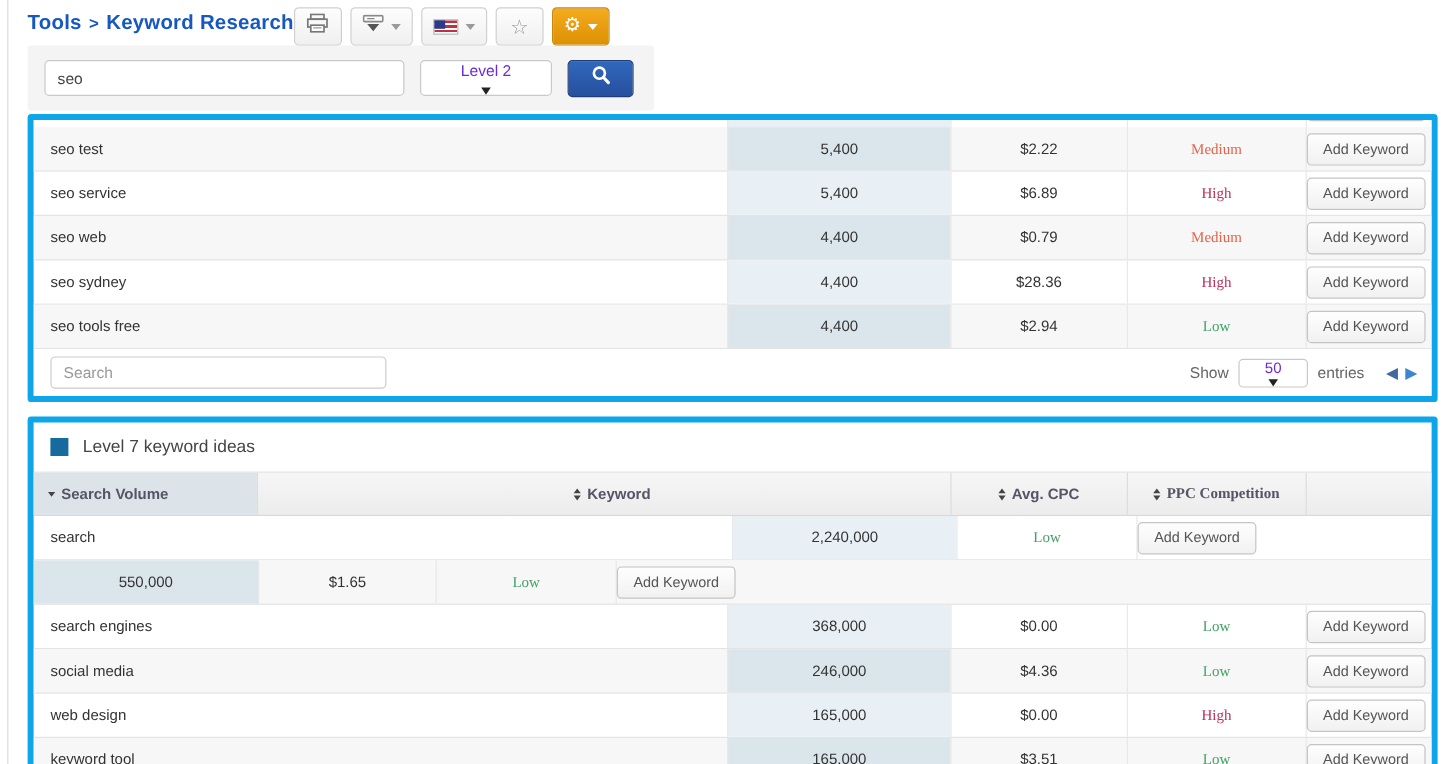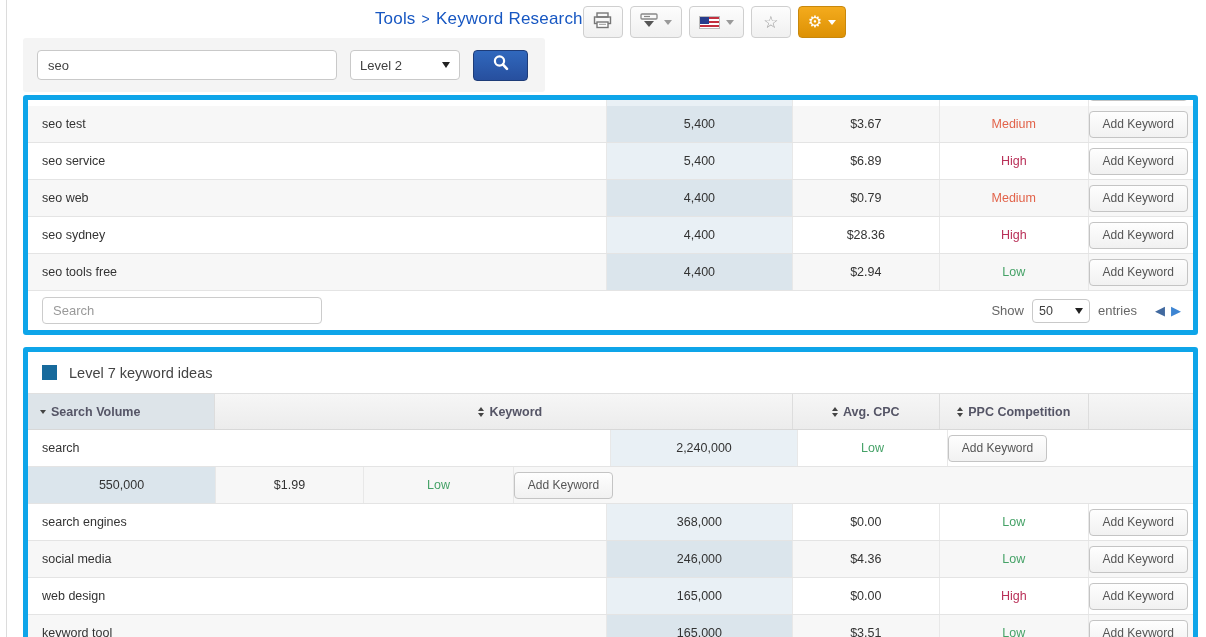--- a/index.html
+++ b/index.html
@@ -2,58 +2,58 @@
 <html><head>
 <meta charset="utf-8">
 <style>
   * { margin:0; padding:0; box-sizing:border-box; }
   html,body { width:1206px; height:637px; overflow:hidden; background:#fff;
     font-family:"Liberation Sans","DejaVu Sans",sans-serif; }
   .page-edge { position:absolute; left:6px; top:0; width:1px; height:637px; background:#dcdcdc; }
   .content { position:absolute; left:23px; top:0; width:1175px; }
 
   
-  .topbar { display:flex; justify-content:center; align-items:flex-start; padding-top:6px; height:36px; }
+  .topbar { display:flex; justify-content:flex-start; align-items:flex-start; padding-top:6px; height:36px;font-weight:bold; }
   .breadcrumb { font-size:17px; color:#1757c2; padding-top:3px; letter-spacing:.2px; }
   .breadcrumb .sep { margin:0 6px; font-size:14px; }
   .toolbar { display:flex; gap:7px; }
   .tbtn { height:32px; min-width:40px; padding:0 9px; display:flex; align-items:center; justify-content:center; gap:6px;
     background:linear-gradient(#fdfdfd,#f0f0f0); border:1px solid #cfcfcf; border-radius:4px; cursor:pointer; }
   .tbtn.orange { background:linear-gradient(#f4ab1d,#dd9104); border-color:#c8880d; }
   .caret-sm { width:0; height:0; border-left:4px solid transparent; border-right:4px solid transparent; border-top:5px solid #9a9a9a; }
   .tbtn.orange .caret-sm { border-top-color:#fff; }
   .star-glyph { font-size:17px; color:#9a9a9a; line-height:1; }
   .gear-glyph { font-size:16px; color:#fff; line-height:1; }
   .flag { width:21px; height:13px; position:relative; border:1px solid #bbb;
     background:repeating-linear-gradient(#c22f3e 0 2px,#fff 2px 4px); }
   .flag::after { content:""; position:absolute; left:0; top:0; width:9px; height:7px; background:#273c8c; }
 
   
   .search-panel { margin-top:2px; width:522px; height:54px; background:#f4f4f4; border-radius:3px;
     display:flex; align-items:center; padding-left:14px; gap:13px; }
   .kw-input { width:300px; height:30px; border:1px solid #c9c9c9; border-radius:4px; padding:0 10px;
     font-size:13px; color:#444; background:#fff; font-family:inherit; }
   .fake-select { background:#fff; border:1px solid #c9c9c9; border-radius:4px; height:30px;
-    display:flex; align-items:center; justify-content:space-between; padding:0 9px; font-size:13px; color:#404040; cursor:pointer; }
+    display:flex; align-items:center; justify-content:space-between; padding:0 9px; font-size:13px; color:#6d28d9; cursor:pointer;flex-direction:column; }
   .level-select { width:110px; }
   .sel-caret { width:0; height:0; border-left:4px solid transparent; border-right:4px solid transparent; border-top:6px solid #222; }
   .search-btn { width:55px; height:31px; background:linear-gradient(#3068bd,#274f9e); border:1px solid #1e3c78;
     border-radius:4px; display:flex; align-items:center; justify-content:center; cursor:pointer; }
 
   
   .panel { border:5px solid #0ea5e9; border-radius:3px; background:#fff; overflow:hidden; }
   .panel1 { margin-top:3px; }
   .panel2 { margin-top:12px; }
   .trow { display:flex; border-bottom:1px solid #e4e4e4; height:37px; align-items:stretch; }
   .cell { display:flex; align-items:center; font-size:12.5px; color:#333; border-left:1px solid #e8e8e8; }
   .cell:first-child { border-left:none; }
   .c-kw  { width:582px; padding-left:14px; }
   .c-vol { width:187px; justify-content:center; }
   .c-cpc { width:148px; justify-content:center; }
-  .c-comp{ width:150px; justify-content:center; }
+  .c-comp{ width:150px; justify-content:center;font-family:Liberation Serif, serif; }
   .c-act { width:106px; justify-content:flex-start; }
   .stripe-odd .trow:nth-child(odd)  { background:#f7f7f7; }
   .stripe-odd .trow:nth-child(odd) .c-vol { background:#dbe5ec; }
   .stripe-odd .trow:nth-child(even) .c-vol { background:#e9f0f5; }
   .stripe-even .trow:nth-child(even) { background:#f7f7f7; }
   .stripe-even .trow:nth-child(even) .c-vol { background:#dbe5ec; }
   .stripe-even .trow:nth-child(odd) .c-vol { background:#e9f0f5; }
   .cutwrap { height:6px; overflow:hidden; }
   .cutwrap .trow { margin-top:-31px; background:#fff; border-bottom:none; }
   .cutwrap .c-vol { background:#e9f0f5; }
@@ -161,21 +161,21 @@
           <div class="cell c-comp"></div>
         <div class="cell c-act">
             <button class="add-btn"></button>
           </div>
       </div>
     </div>
     <div class="stripe-odd" id="results-rows">
         <div class="trow">
           <div class="cell c-kw">seo test</div>
           <div class="cell c-vol">5,400</div>
-          <div class="cell c-cpc">$3.67</div>
+          <div class="cell c-cpc">$2.22</div>
           <div class="cell c-comp comp-medium">Medium</div>
           <div class="cell c-act">
             <button class="add-btn">Add Keyword</button>
           </div>
         </div>
         <div class="trow">
           <div class="cell c-kw">seo service</div>
           <div class="cell c-vol">5,400</div>
           <div class="cell c-cpc">$6.89</div>
           <div class="cell c-comp comp-high">High</div>
@@ -267,21 +267,21 @@
         <div class="trow">
           <div class="cell c-kw">search</div>
           <div class="cell c-vol">2,240,000</div>
           <div class="cell c-comp comp-low">Low</div>
           <div class="cell c-act">
             <button class="add-btn">Add Keyword</button>
           </div>
         </div>
         <div class="trow">
           <div class="cell c-vol">550,000</div>
-          <div class="cell c-cpc">$1.99</div>
+          <div class="cell c-cpc">$1.65</div>
           <div class="cell c-comp comp-low">Low</div>
           <div class="cell c-act">
             <button class="add-btn">Add Keyword</button>
           </div>
         </div>
         <div class="trow">
           <div class="cell c-kw">search engines</div>
           <div class="cell c-vol">368,000</div>
           <div class="cell c-cpc">$0.00</div>
           <div class="cell c-comp comp-low">Low</div>

